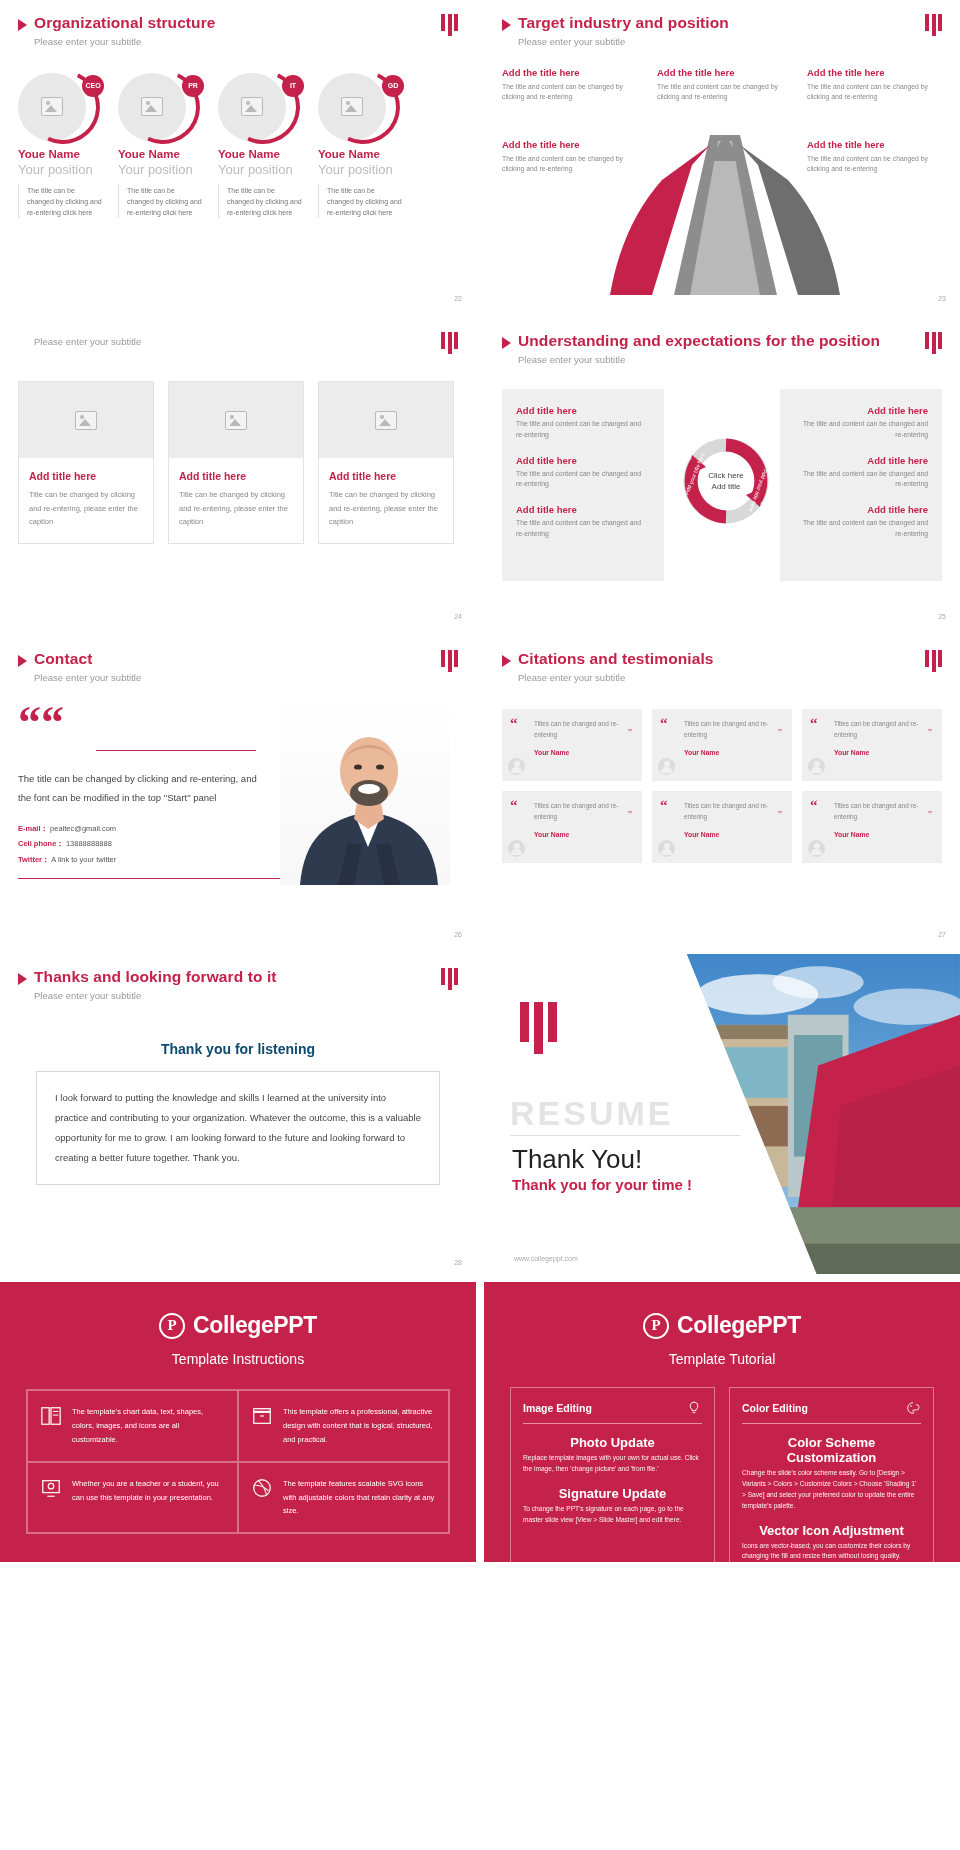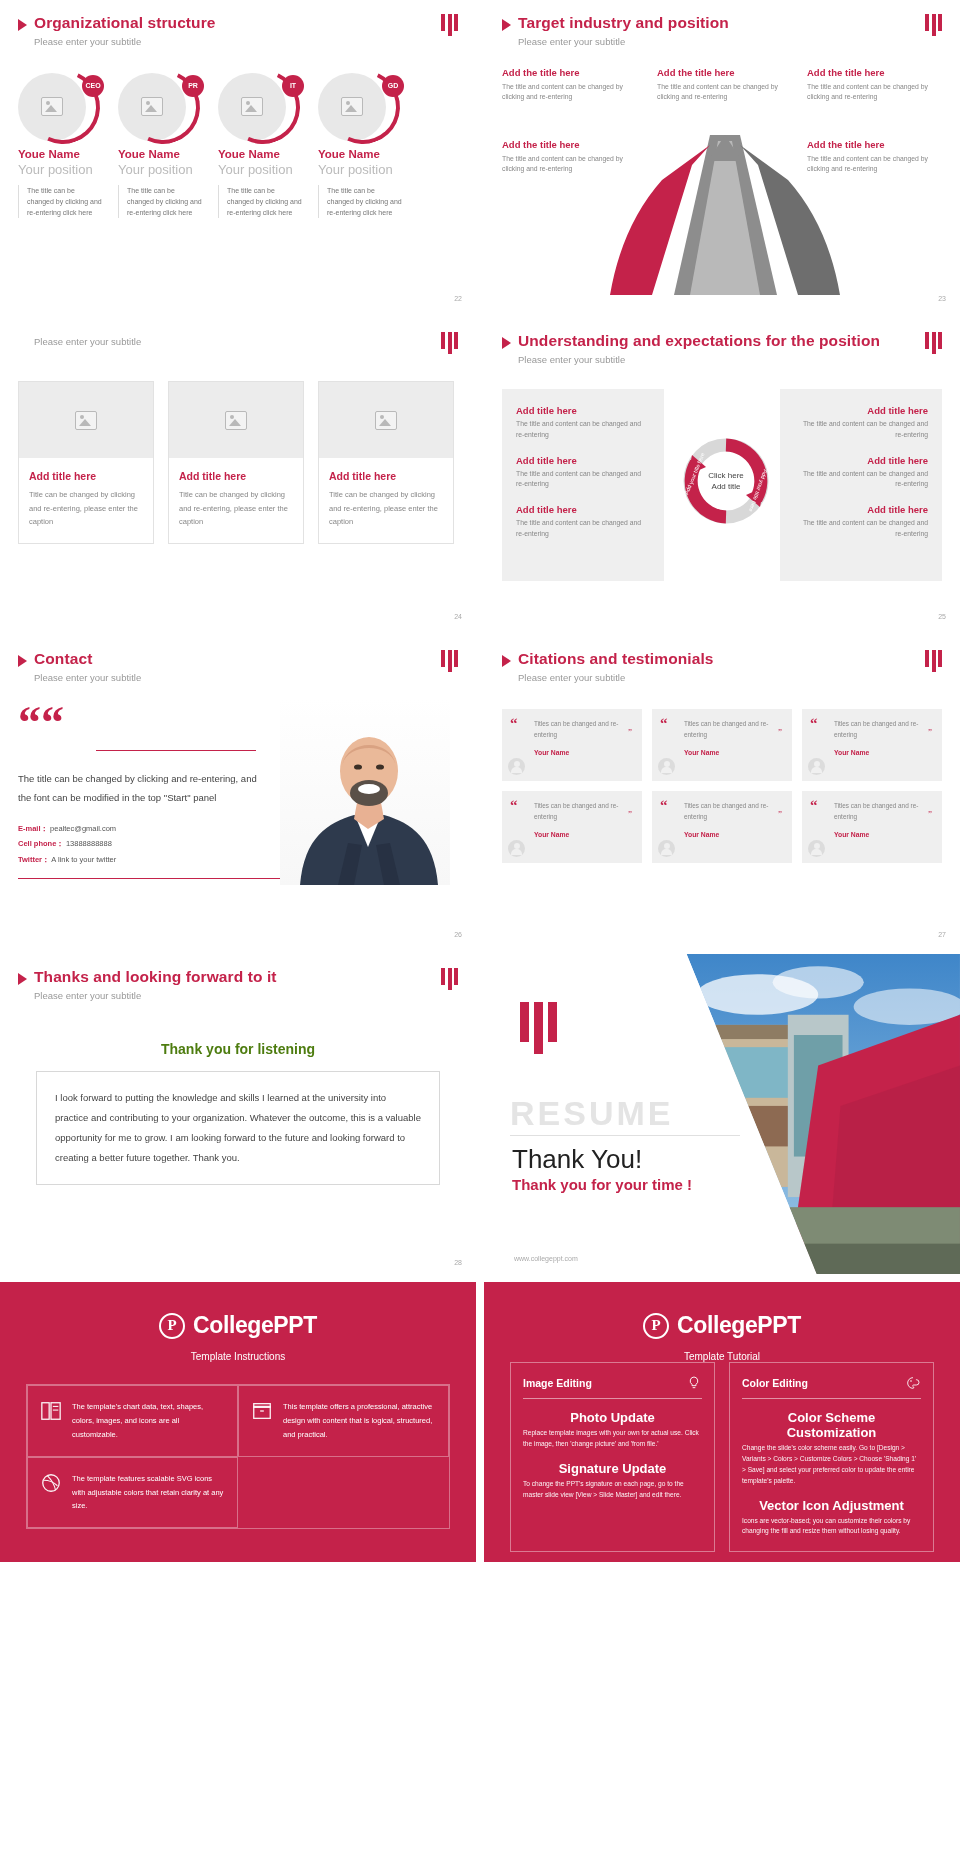--- a/index.html
+++ b/index.html
@@ -183,21 +183,21 @@
   }
   .avatar::before {
     content: ""; position: absolute; left: 5.5px; top: 3px;
     width: 6px; height: 6px; border-radius: 50%; background: #f0f0f0;
   }
   .avatar::after {
     content: ""; position: absolute; left: 3px; bottom: 2px;
     width: 11px; height: 6px; border-radius: 5px 5px 0 0; background: #f0f0f0;
   }
   
-  .thanks-title { color: #4d7c0f; font-size: 14px; font-weight: bold; text-align: center; margin-top: 40px; }
+  .thanks-title { color: #0c4a6e; font-size: 14px; font-weight: bold; text-align: center; margin-top: 40px; }
   .thanks-box {
     border: 1px solid #d8d8d8;
     margin: 14px 18px 0;
     padding: 16px 18px;
     font-size: 9.5px; line-height: 2.1; color: #444;
   }
   
   .cover { padding: 0; position: relative; overflow: hidden; background: #fff; }
   .cover-img { position: absolute; inset: 0; }
   .cover-logo { position: absolute; left: 36px; top: 48px; display: flex; gap: 5px; }
@@ -226,26 +226,26 @@
     margin-top: 8px;
   }
   .brand .pmark {
     width: 26px; height: 26px; border-radius: 50%;
     border: 2px solid #fff; color: #fff;
     font-size: 15px; font-weight: bold;
     display: flex; align-items: center; justify-content: center;
     font-family: "Liberation Serif", serif;
   }
   .brand .btext { font-size: 23px; font-weight: bold; letter-spacing: -.4px; }
-  .redpanel h3 { text-align: center; font-size: 10px; font-weight: normal; margin-top: 12px; }
+  .redpanel h3 { text-align: center; font-size: 14px; font-weight: normal; margin-top: 12px; }
   .inst-grid { display: grid; grid-template-columns: 1fr 1fr; gap: 0; margin-top: 22px; border: 1px solid rgba(255,255,255,.35); }
   .inst-cell { display: flex; gap: 10px; padding: 14px 12px; border: 1px solid rgba(255,255,255,.35); }
   .inst-cell p { font-size: 7.5px; line-height: 1.85; }
   .ico-box { width: 22px; height: 22px; flex: 0 0 22px; opacity: .95; }
-  .tut-grid { display: grid; grid-template-columns: 1fr 1fr; gap: 14px; }
+  .tut-grid { display: grid; grid-template-columns: 1fr 1fr; gap: 14px; margin-top: 20px; }
   .tut-col { border: 1px solid rgba(255,255,255,.4); padding: 12px 12px 14px; }
   .tut-head { display: flex; justify-content: space-between; align-items: center; border-bottom: 1px solid rgba(255,255,255,.5); padding-bottom: 7px; }
   .tut-head span { font-size: 10.5px; font-weight: bold; }
   .tut-item { margin-top: 11px; }
   .tut-item h5 { font-size: 13px; font-weight: bold; text-align: center; }
   .tut-item p { font-size: 6.6px; line-height: 1.65; margin-top: 3px; opacity: .95; }
 </style>
 </head>
 <body>
 
@@ -654,20 +654,28 @@
       <div class="inst-cell">
         <svg class="ico-box" viewBox="0 0 24 24">
           <rect x="3" y="7" width="18" height="13" fill="none" stroke="#fff" stroke-width="1.4"></rect>
           <rect x="3" y="4" width="18" height="4" fill="none" stroke="#fff" stroke-width="1.4"></rect>
           <line x1="10" y1="12" x2="14" y2="12" stroke="#fff" stroke-width="1.4"></line>
         </svg>
         <p>This template offers a professional, attractive design with content that is logical, structured, and practical.</p>
       </div>
       <div class="inst-cell">
         <svg class="ico-box" viewBox="0 0 24 24">
+          <rect x="3" y="4" width="18" height="13" fill="none" stroke="#fff" stroke-width="1.4"></rect>
+          <circle cx="12" cy="10" r="3" fill="none" stroke="#fff" stroke-width="1.3"></circle>
+          <line x1="8" y1="21" x2="16" y2="21" stroke="#fff" stroke-width="1.3"></line>
+        </svg>
+        <p>Whether you are a teacher or a student, you can use this template in your presentation.</p>
+      </div>
+      <div class="inst-cell">
+        <svg class="ico-box" viewBox="0 0 24 24">
           <circle cx="12" cy="12" r="9" fill="none" stroke="#fff" stroke-width="1.4"></circle>
           <path d="M4 9c6 0 11 2 15 6" fill="none" stroke="#fff" stroke-width="1.2"></path>
           <path d="M8 4c5 5 8 11 9 16" fill="none" stroke="#fff" stroke-width="1.2"></path>
         </svg>
         <p>The template features scalable SVG icons with adjustable colors that retain clarity at any size.</p>
       </div>
     </div>
   </div>
 
   <div class="redpanel">

